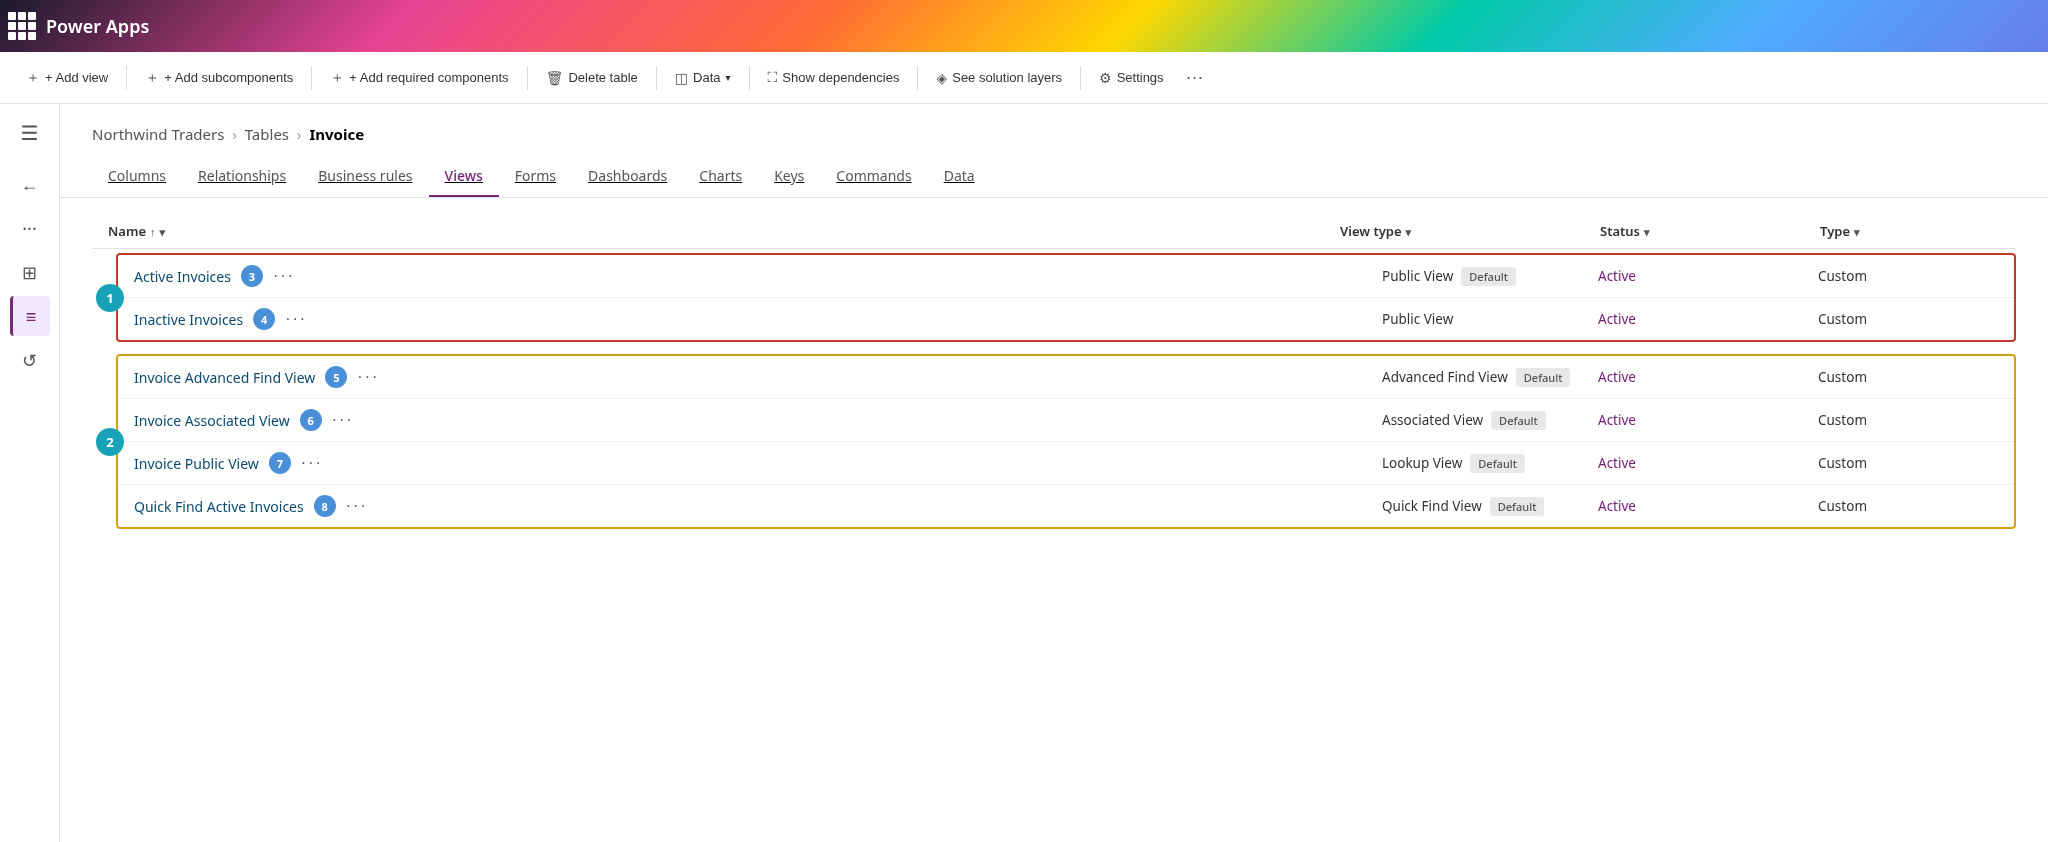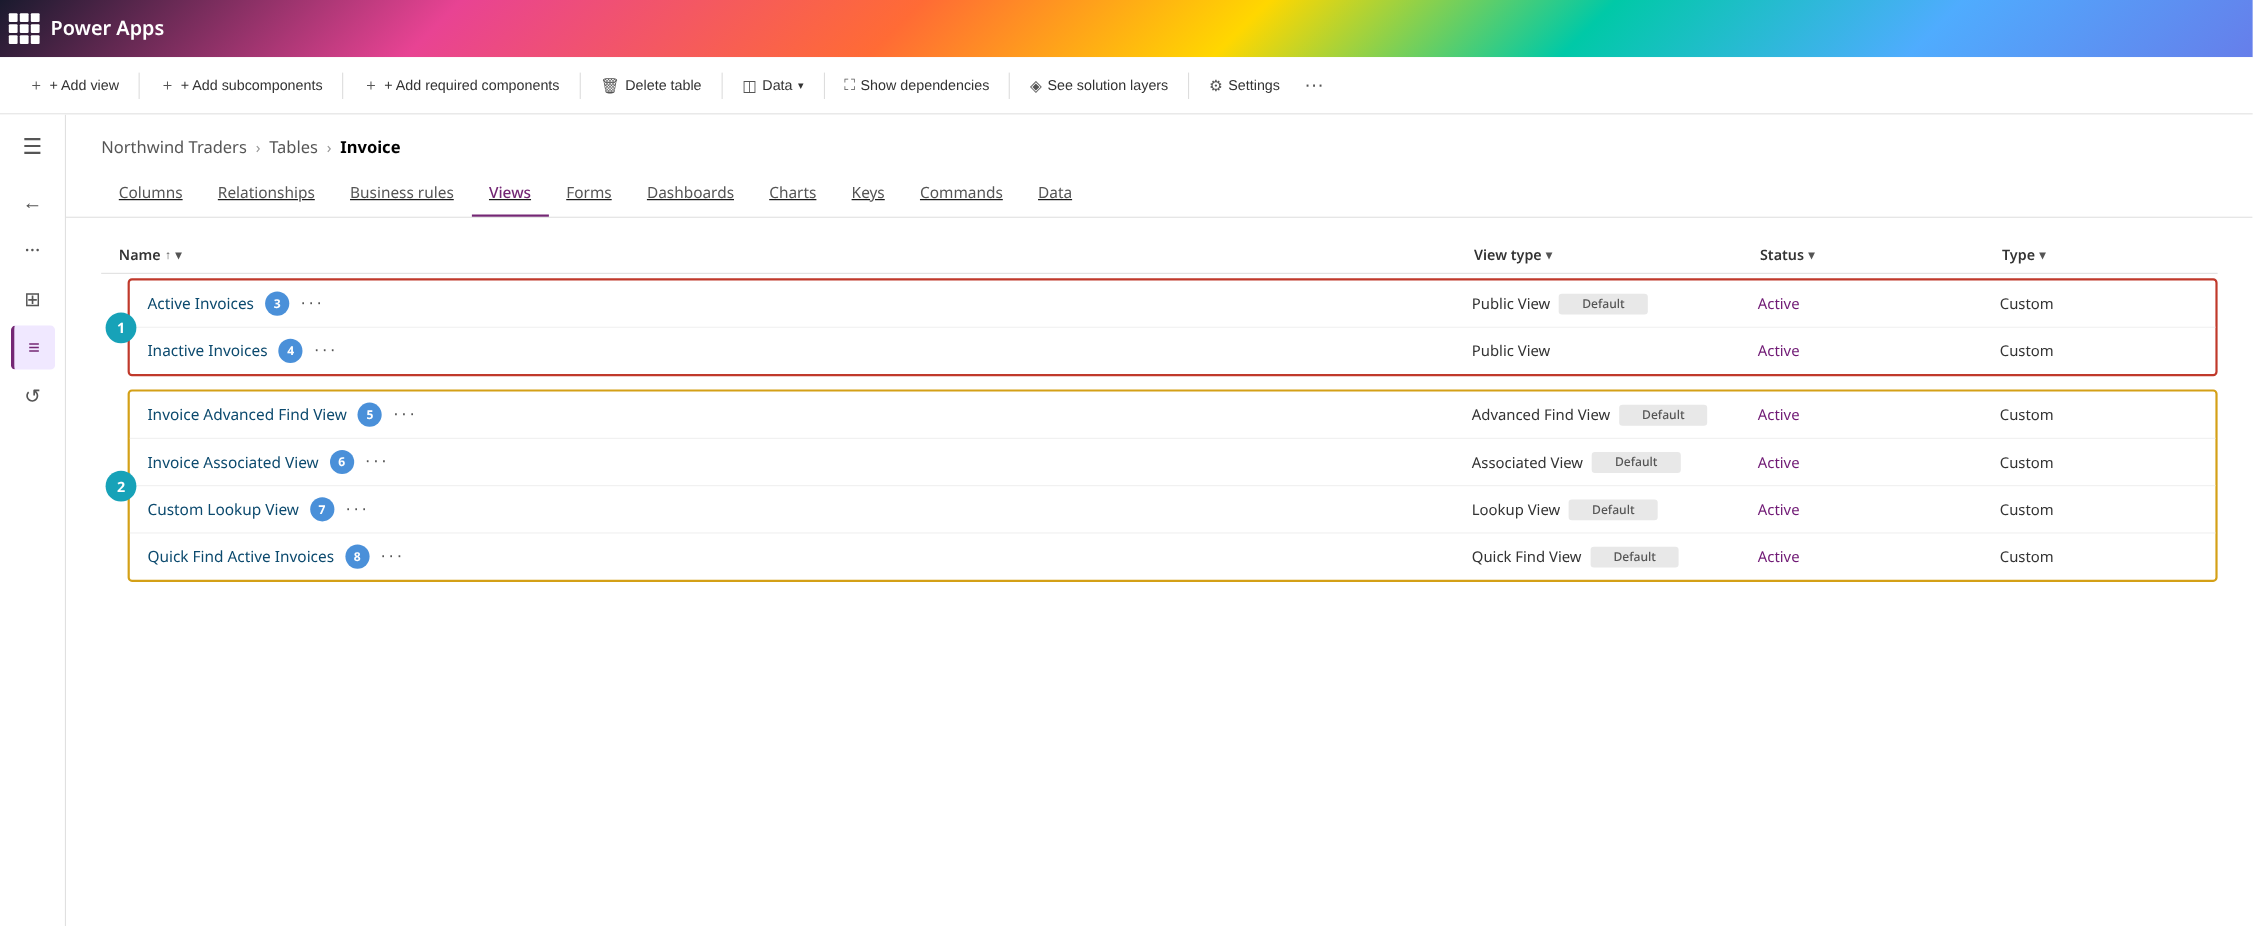--- a/index.html
+++ b/index.html
@@ -188,26 +188,26 @@
     .more-btn {
       color: #555;
       cursor: pointer;
       font-size: 16px;
       letter-spacing: 2px;
       background: none;
       border: none;
       padding: 0;
     }
 
-    .viewtype-cell { display: flex; align-items: center; gap: 8px; }
+    .viewtype-cell { display: flex; align-items: center; gap: 8px; margin-left: 44px; }
     .default-badge {
       background: #e8e8e8;
       color: #555;
       font-size: 11px;
-      padding: 2px 21px;
+      padding: 2px 8px;
       border-radius: 3px;
       font-weight: 500;
     }
 
     .status-active { color: #701a75; }
     .type-custom { color: #333; }
   </style>
 </head>
 <body>
 
@@ -383,21 +383,21 @@
                 </div>
                 <div class="viewtype-cell">
                   <span>Associated View</span>
                   <span class="default-badge">Default</span>
                 </div>
                 <div class="status-active">Active</div>
                 <div class="type-custom">Custom</div>
               </div>
               <div class="table-row">
                 <div class="name-cell">
-                  <span class="row-name">Custom Lookup View</span>
+                  <span class="row-name">Invoice Public View</span>
                   <div class="row-badge">7</div>
                   <button class="more-btn">···</button>
                 </div>
                 <div class="viewtype-cell">
                   <span>Lookup View</span>
                   <span class="default-badge">Default</span>
                 </div>
                 <div class="status-active">Active</div>
                 <div class="type-custom">Custom</div>
               </div>

